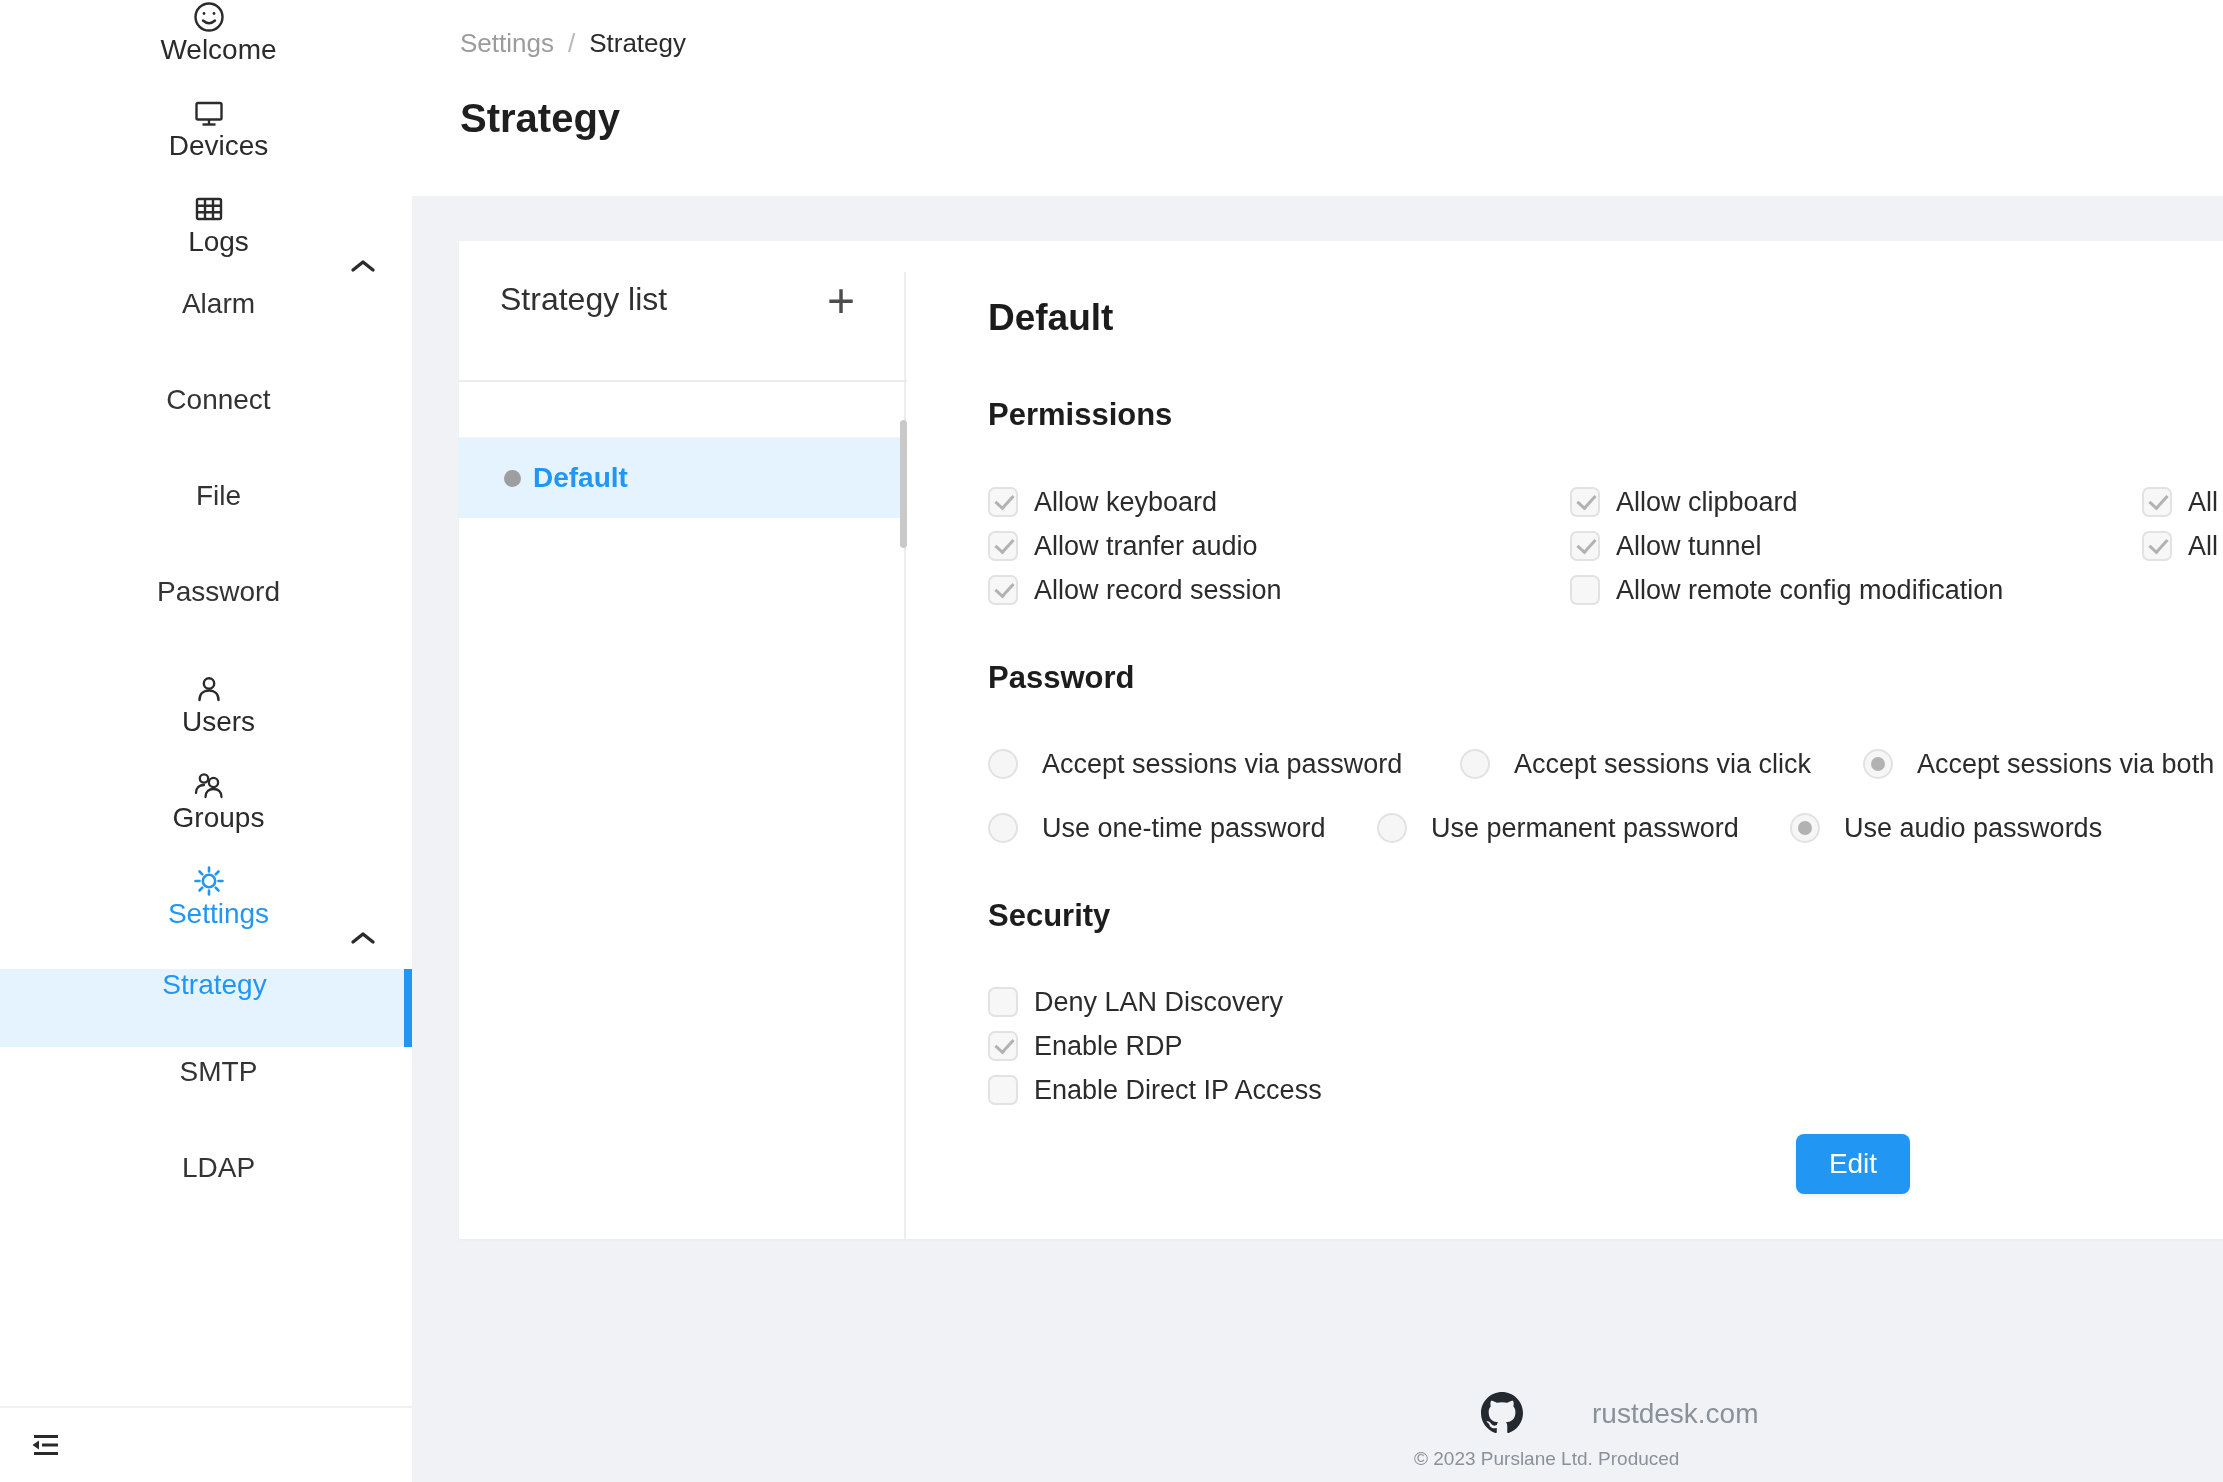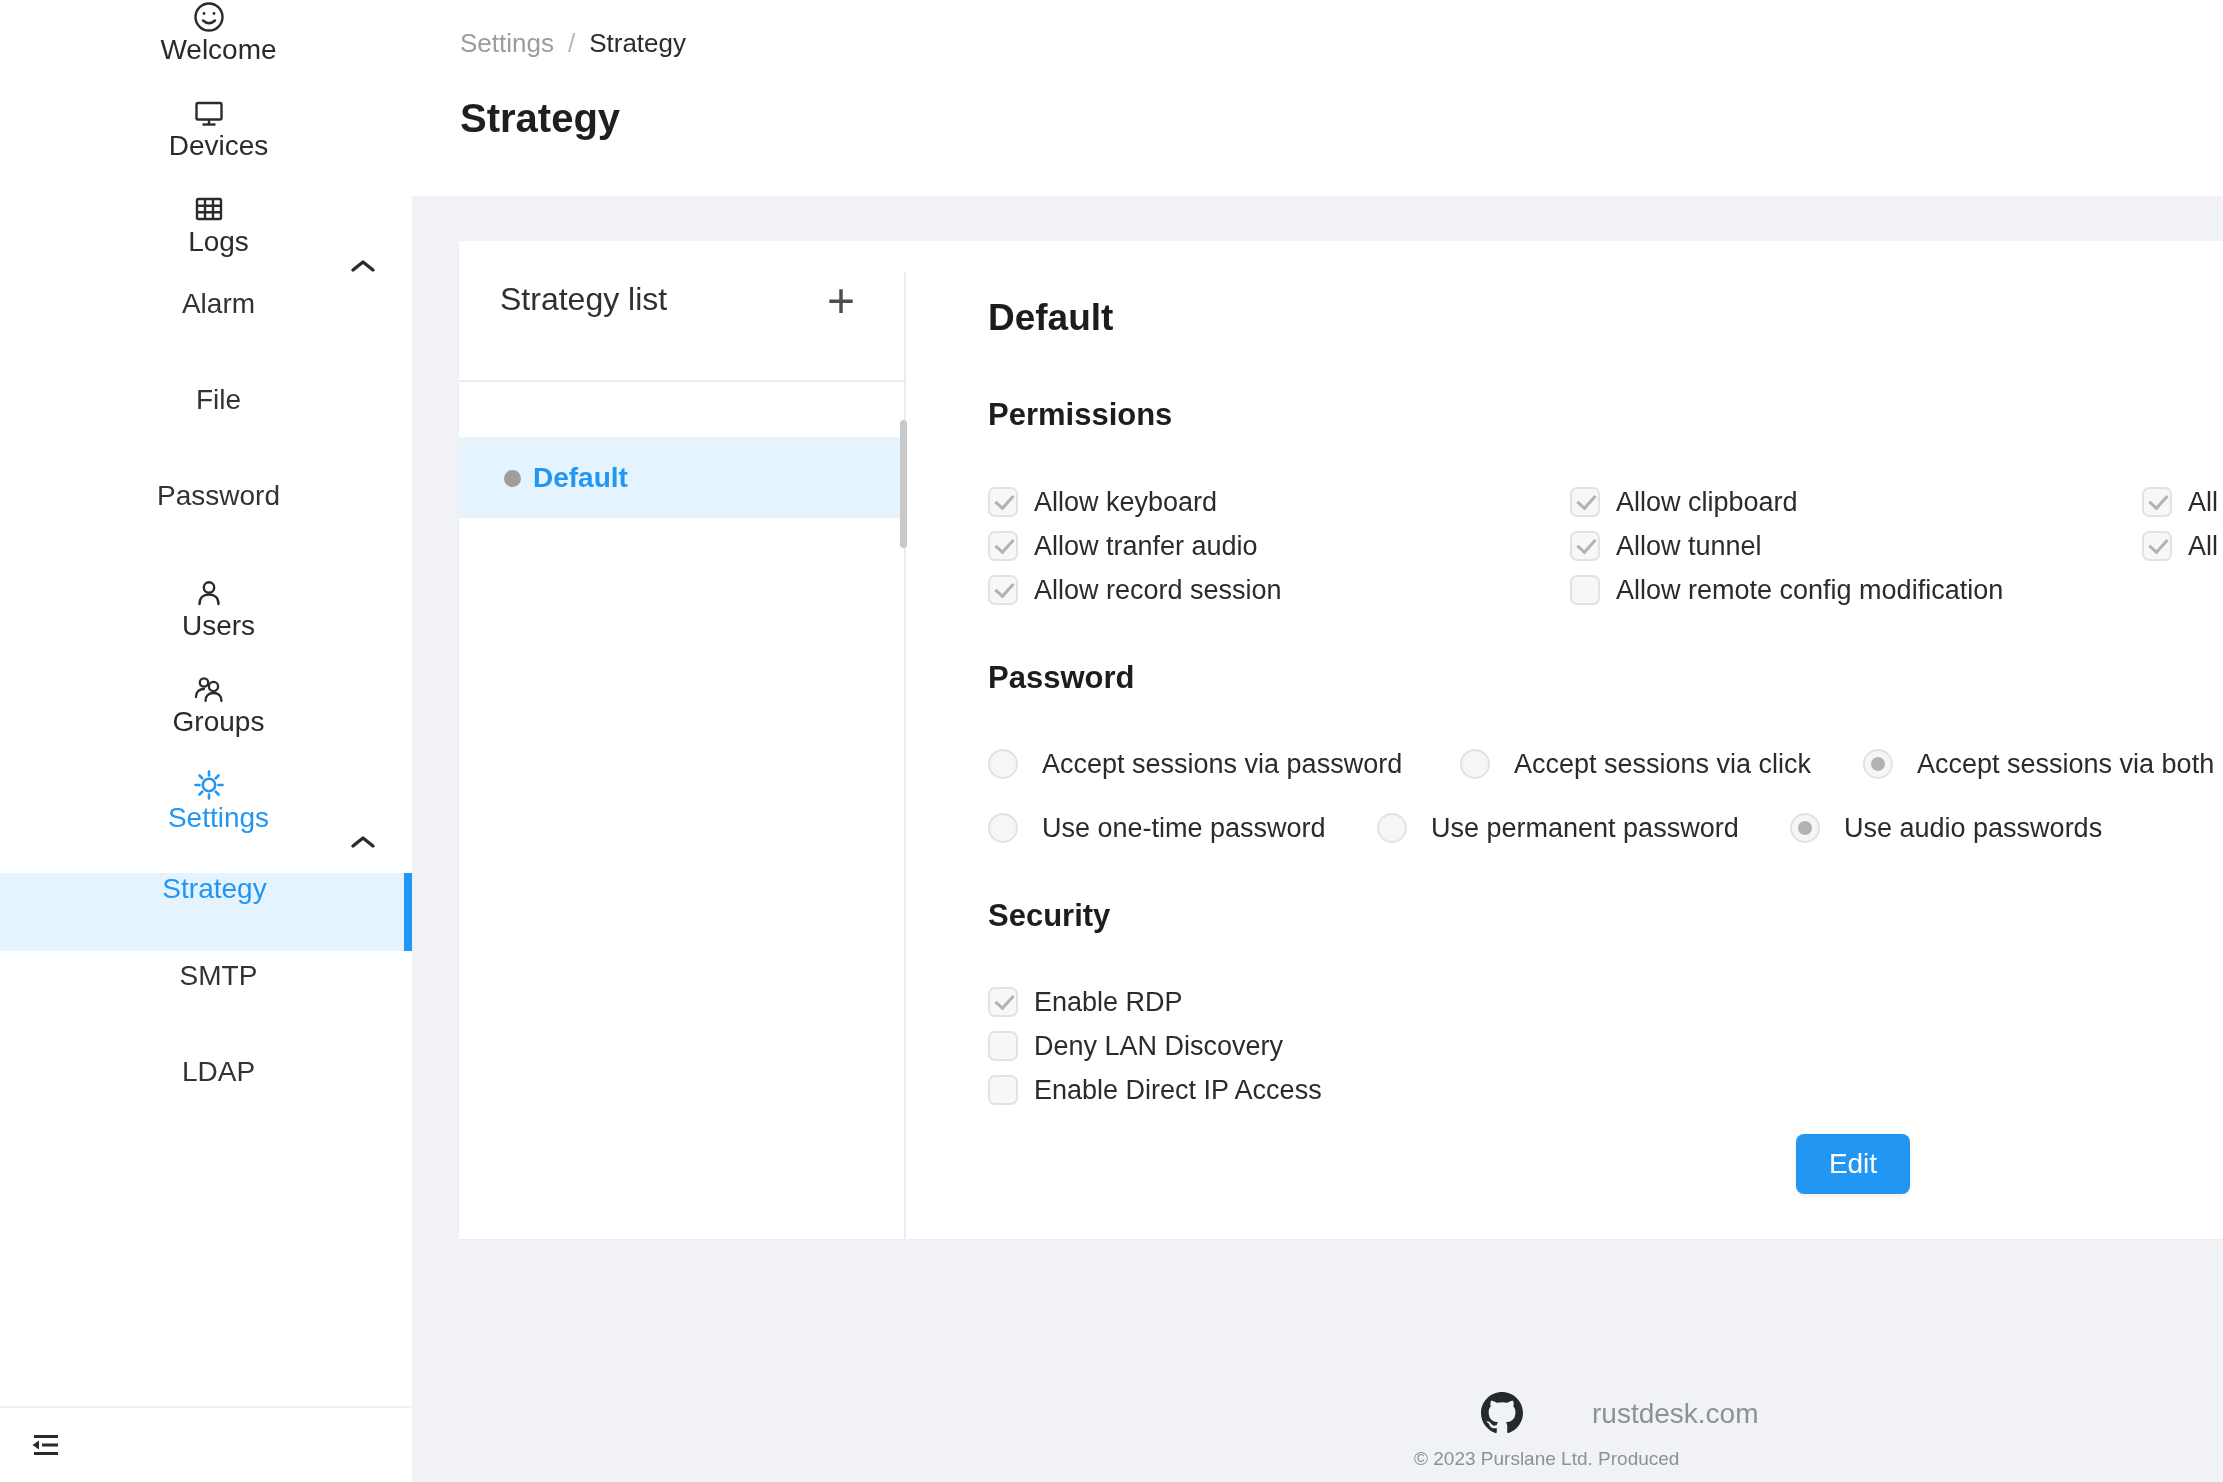--- a/index.html
+++ b/index.html
@@ -127,20 +127,23 @@
           <svg width="26" height="16" viewBox="0 0 26 16" fill="none" stroke="#2b2b2b" stroke-width="3.4" stroke-linecap="round" stroke-linejoin="round">
             <path d="M3 12 L13 4 L23 12"></path>
           </svg>
         </span>
       </div>
 
       <div class="nav-item sub">
         <span class="nav-label">Alarm</span>
       </div>
       <div class="nav-item sub">
+        <span class="nav-label">Connect</span>
+      </div>
+      <div class="nav-item sub">
         <span class="nav-label">File</span>
       </div>
       <div class="nav-item sub">
         <span class="nav-label">Password</span>
       </div>
 
       <div class="nav-item">
         <span class="nav-icon">
           <svg width="34" height="34" viewBox="0 0 34 34" fill="none" stroke="#2b2b2b" stroke-width="2.4" stroke-linecap="round">
             <circle cx="17" cy="11.5" r="5.2"></circle>
@@ -299,26 +302,26 @@
       </div>
       <div class="radio-item r2 p23">
         <span class="radio selected"></span>
         <span class="radio-label">Use audio passwords</span>
       </div>
 
       <h3 class="section-h h-sec">Security</h3>
 
       <div class="sec-col">
         <div class="check-row">
-          <span class="cb checked"></span>
-          <span class="check-label">Enable RDP</span>
-        </div>
-        <div class="check-row">
           <span class="cb"></span>
           <span class="check-label">Deny LAN Discovery</span>
+        </div>
+        <div class="check-row">
+          <span class="cb checked"></span>
+          <span class="check-label">Enable RDP</span>
         </div>
         <div class="check-row">
           <span class="cb"></span>
           <span class="check-label">Enable Direct IP Access</span>
         </div>
       </div>
 
       <button class="edit-btn">Edit</button>
     </div>
   </section>

